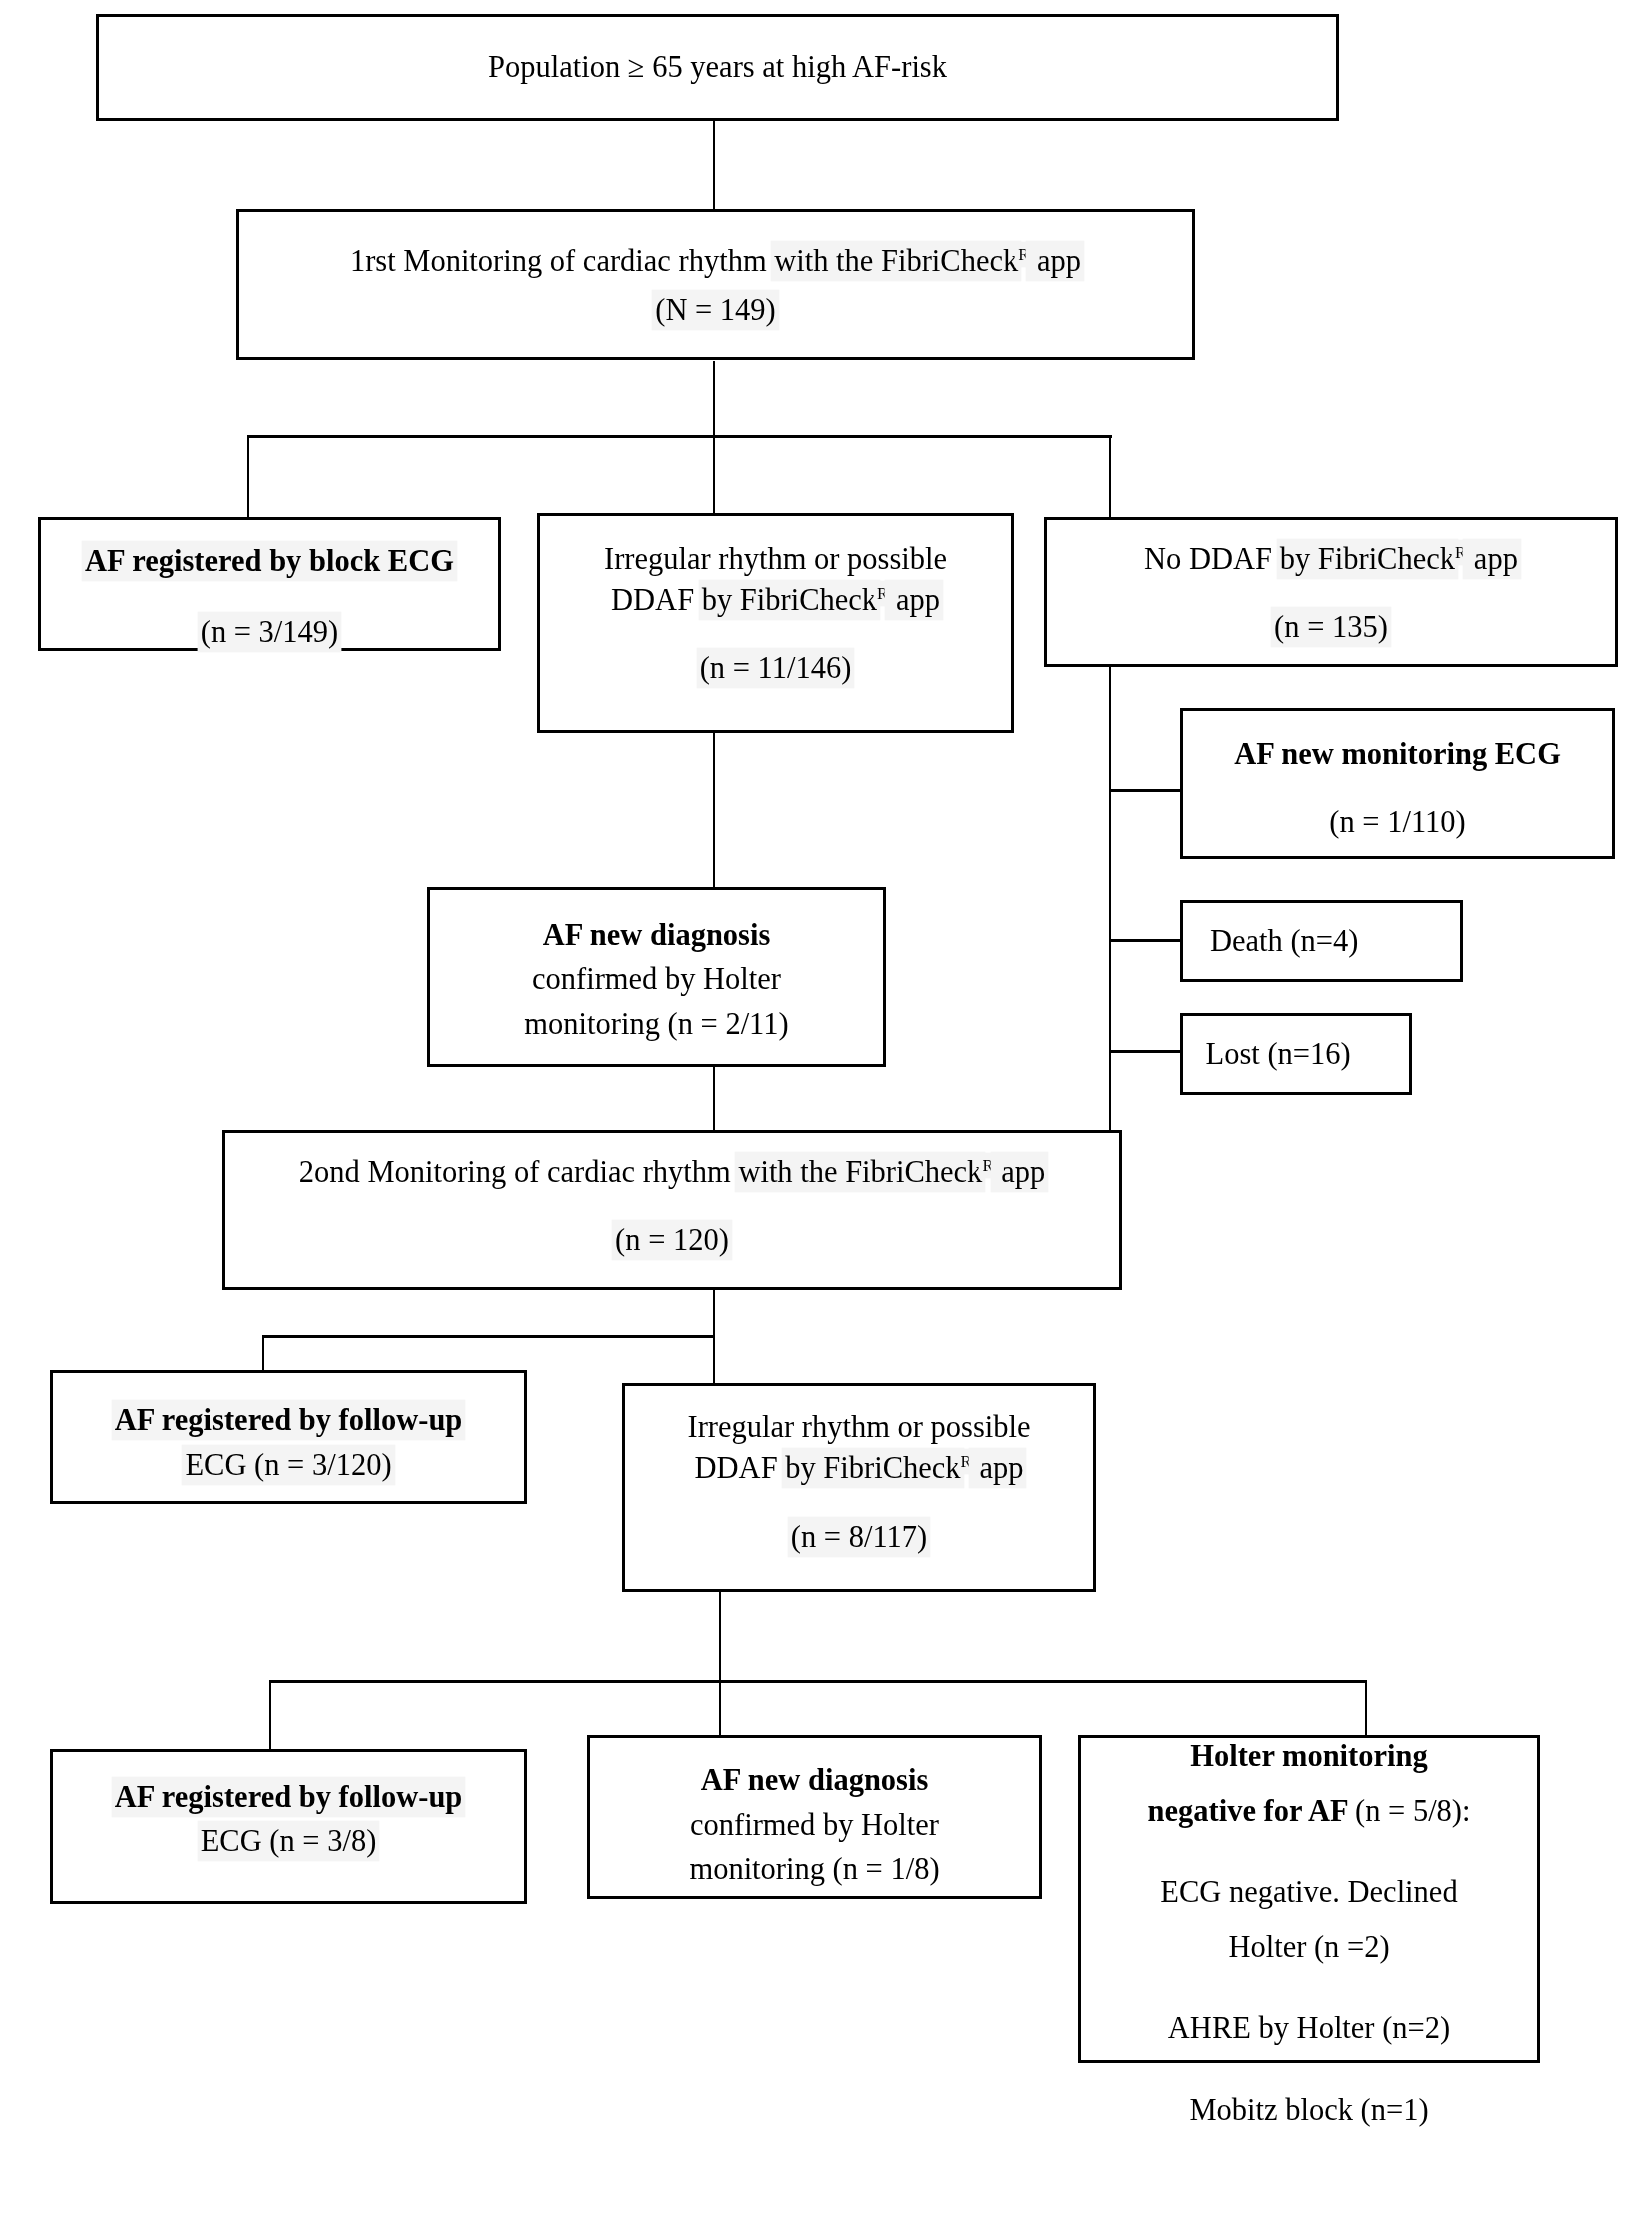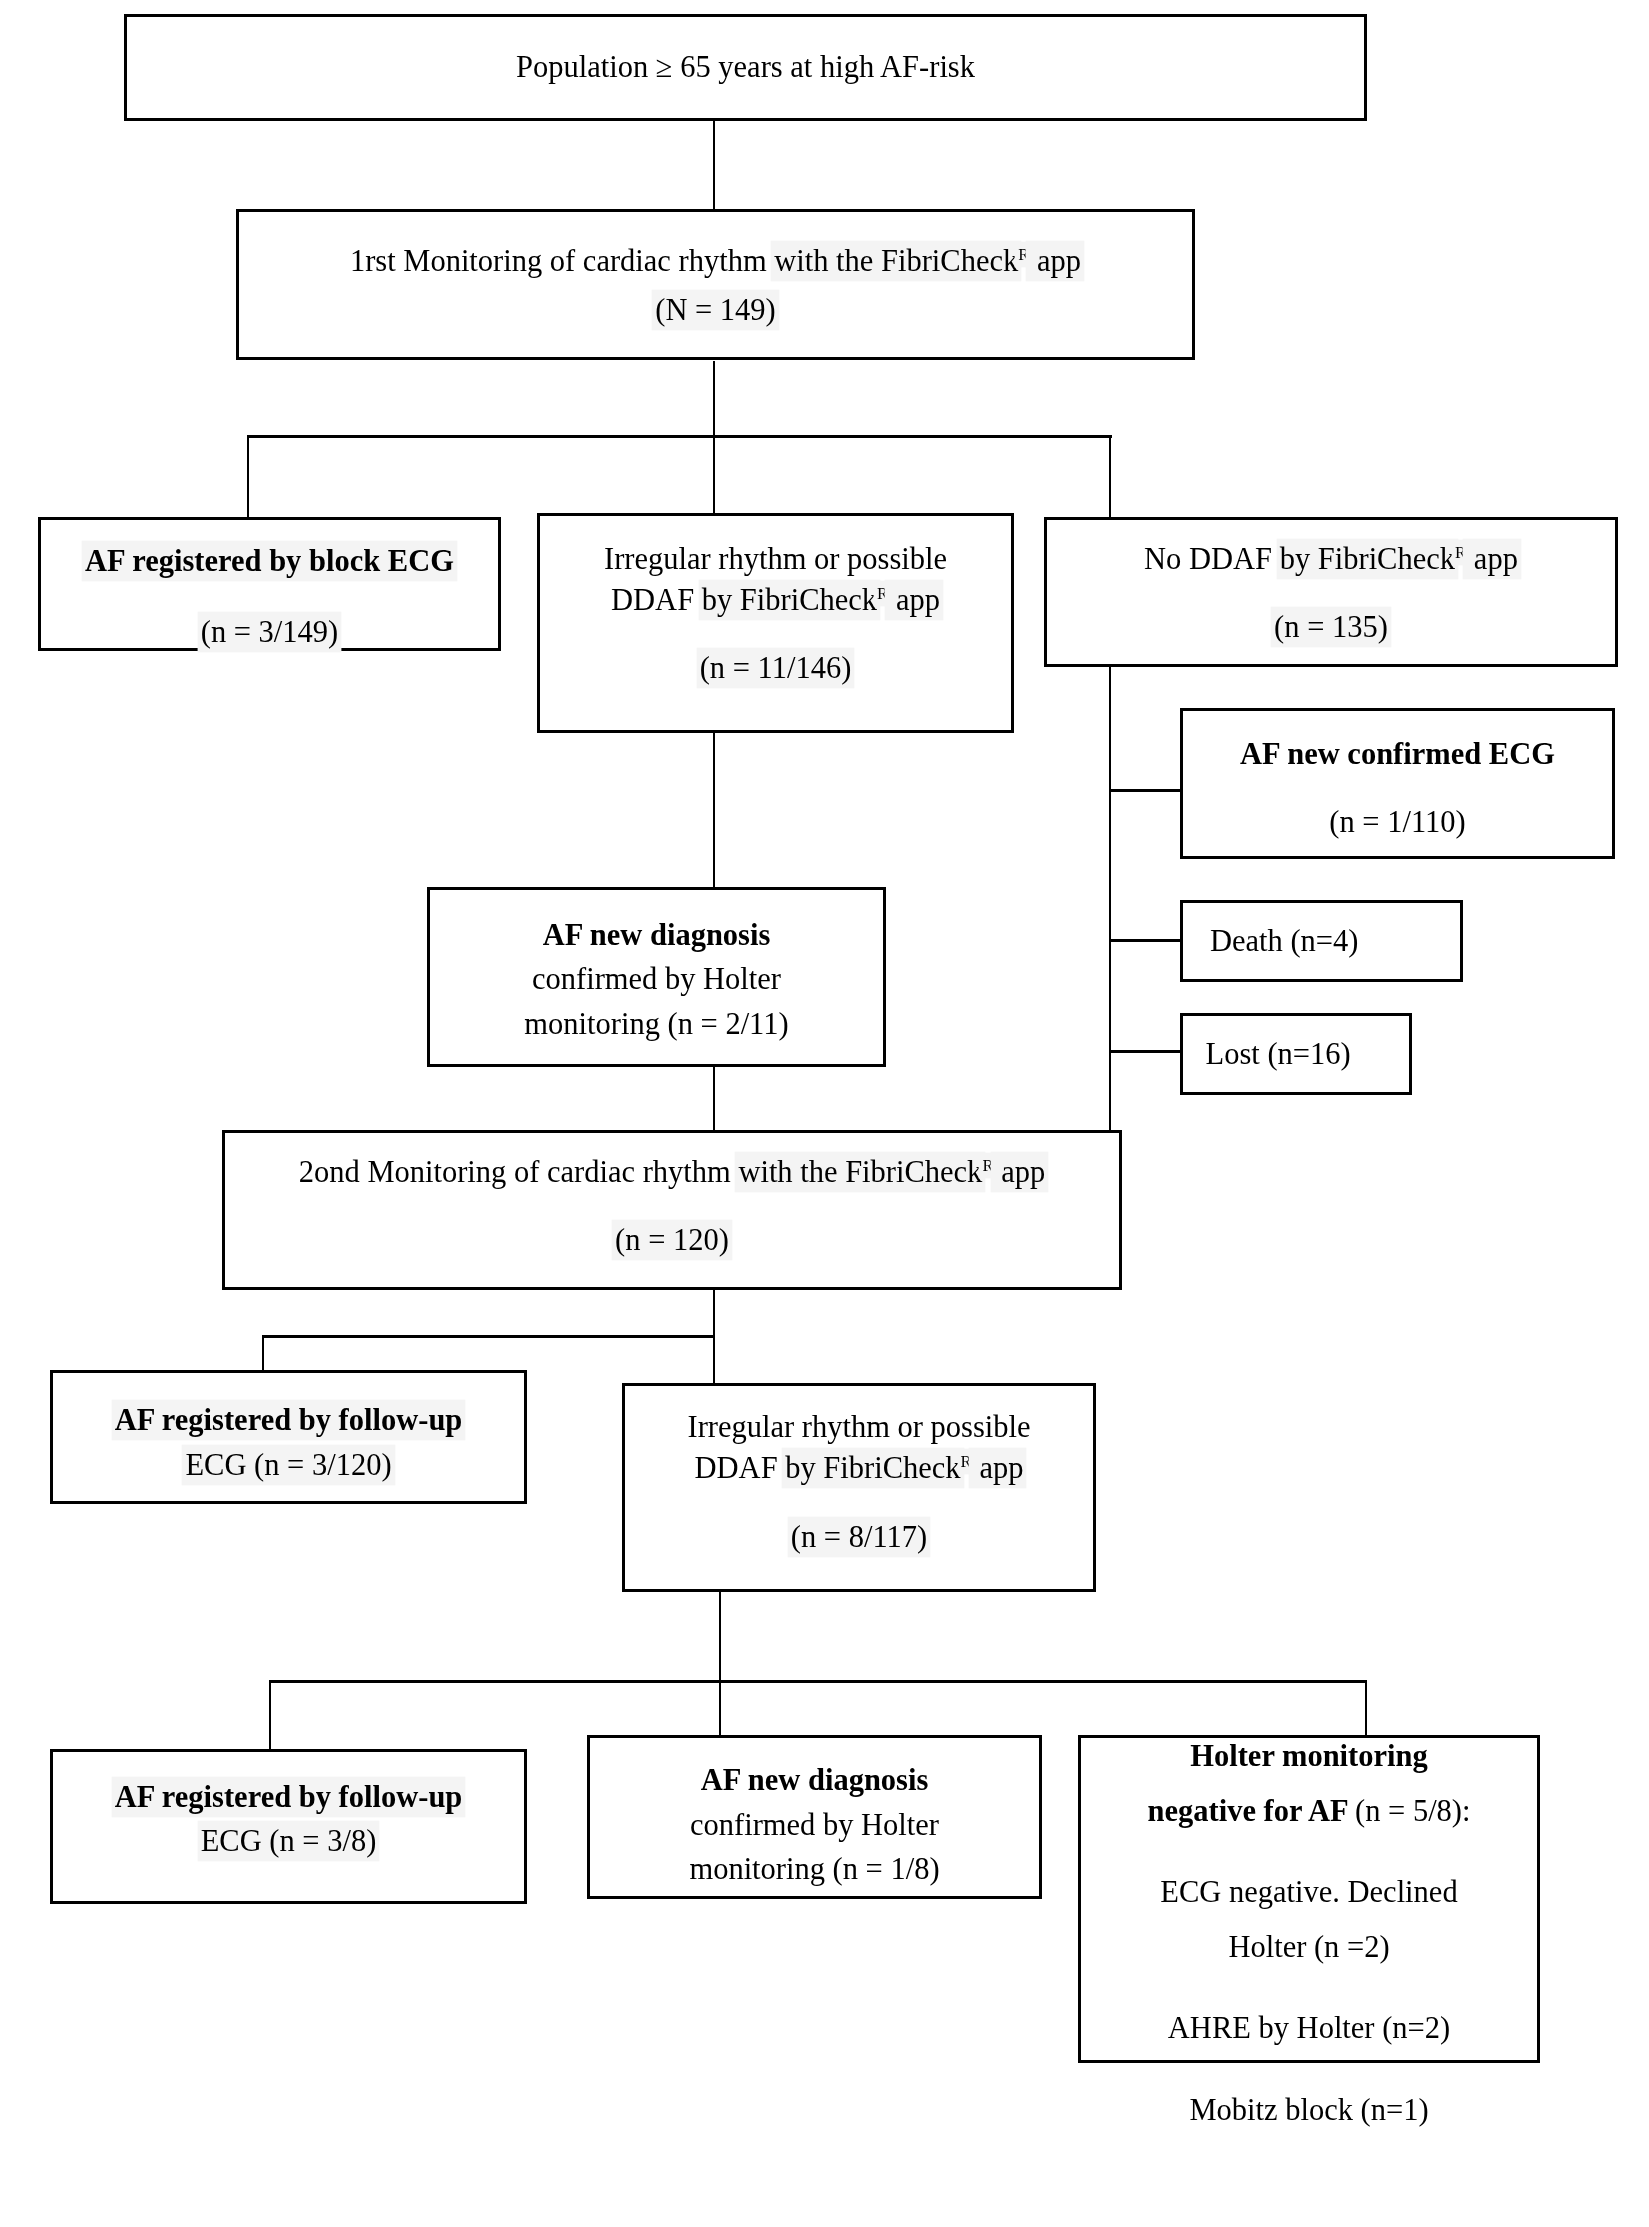--- a/index.html
+++ b/index.html
@@ -9,21 +9,21 @@
         display:flex;flex-direction:column;align-items:center;
         font-size:30.5px;line-height:1.2;text-align:center;}
   .tline{white-space:nowrap;}
   .tline.spaced{margin-top:27px;}
   .seg.b{font-weight:bold;}
   .seg.hl{background:#f4f4f4;box-shadow:0 0 0 3.4px #f4f4f4;}
   sup.seg{font-size:0.55em;line-height:0;}
   .cv{position:absolute;width:2.3px;background:#000;}
   .ch{position:absolute;height:2.8px;background:#000;}
 
-  #n-population{left:96px;top:14px;width:1243px;height:107px;justify-content:center;margin-left:28px;}
+  #n-population{left:96px;top:14px;width:1243px;height:107px;justify-content:center;}
   #n-monitor1{left:236px;top:209px;width:959px;height:151px;padding-top:31px;gap:12px;}
   #n-row3left{left:38px;top:517px;width:463px;height:134px;padding-top:22.6px;gap:35px;}
   #n-row3mid{left:537px;top:513px;width:477px;height:220px;padding-top:25px;gap:4.5px;}
   #n-row3right{left:1044px;top:517px;width:574px;height:150px;padding-top:21px;gap:4.5px;}
   #n-afnewecg{left:1180px;top:708px;width:435px;height:151px;padding-top:25px;gap:4.5px;}
   #n-death{left:1180px;top:900px;width:283px;height:82px;justify-content:center;align-items:flex-start;padding-left:27px;text-align:left;}
   #n-lost{left:1180px;top:1013px;width:232px;height:82px;justify-content:center;align-items:flex-start;padding-left:22.6px;text-align:left;}
   #n-holter211{left:427px;top:887px;width:459px;height:180px;padding-top:26.6px;gap:8px;}
   #n-monitor2{left:222px;top:1130px;width:900px;height:160px;padding-top:21px;gap:4.5px;}
   #n-row4left{left:50px;top:1370px;width:477px;height:134px;padding-top:29px;gap:8.5px;}
@@ -73,21 +73,21 @@
   <div class="node" id="n-row3mid">
       <div class="tline"><span class="seg">Irregular rhythm or possible</span></div>
       <div class="tline"><span class="seg">DDAF </span><span class="seg hl">by FibriCheck</span><sup class="seg hl">R</sup><span class="seg hl"> app</span></div>
       <div class="tline spaced"><span class="seg hl">(n = 11/146)</span></div>
     </div>
   <div class="node" id="n-row3right">
       <div class="tline"><span class="seg">No DDAF </span><span class="seg hl">by FibriCheck</span><sup class="seg hl">R</sup><span class="seg hl"> app</span></div>
       <div class="tline spaced"><span class="seg hl">(n = 135)</span></div>
     </div>
   <div class="node" id="n-afnewecg">
-      <div class="tline"><span class="seg b">AF new confirmed ECG</span></div>
+      <div class="tline"><span class="seg b">AF new monitoring ECG</span></div>
       <div class="tline spaced"><span class="seg">(n = 1/110)</span></div>
     </div>
   <div class="node" id="n-death">
       <div class="tline"><span class="seg">Death (n=4)</span></div>
     </div>
   <div class="node" id="n-lost">
       <div class="tline"><span class="seg">Lost (n=16)</span></div>
     </div>
   <div class="node" id="n-holter211">
       <div class="tline"><span class="seg b">AF new diagnosis</span></div>

